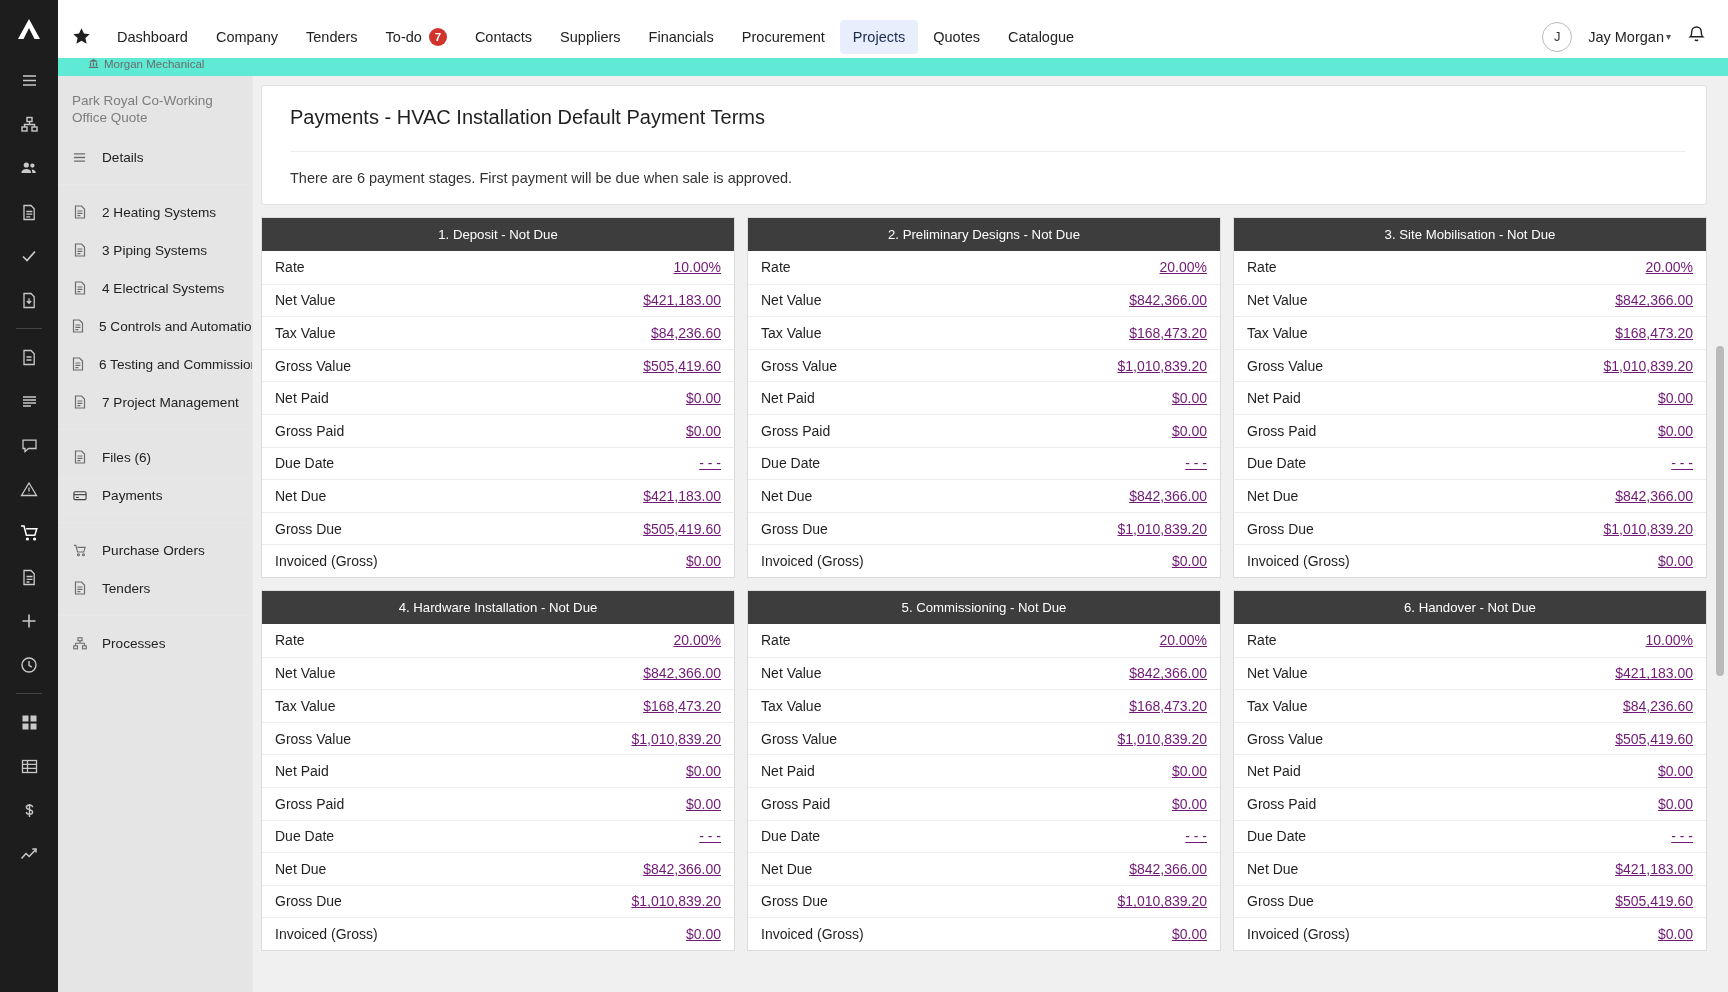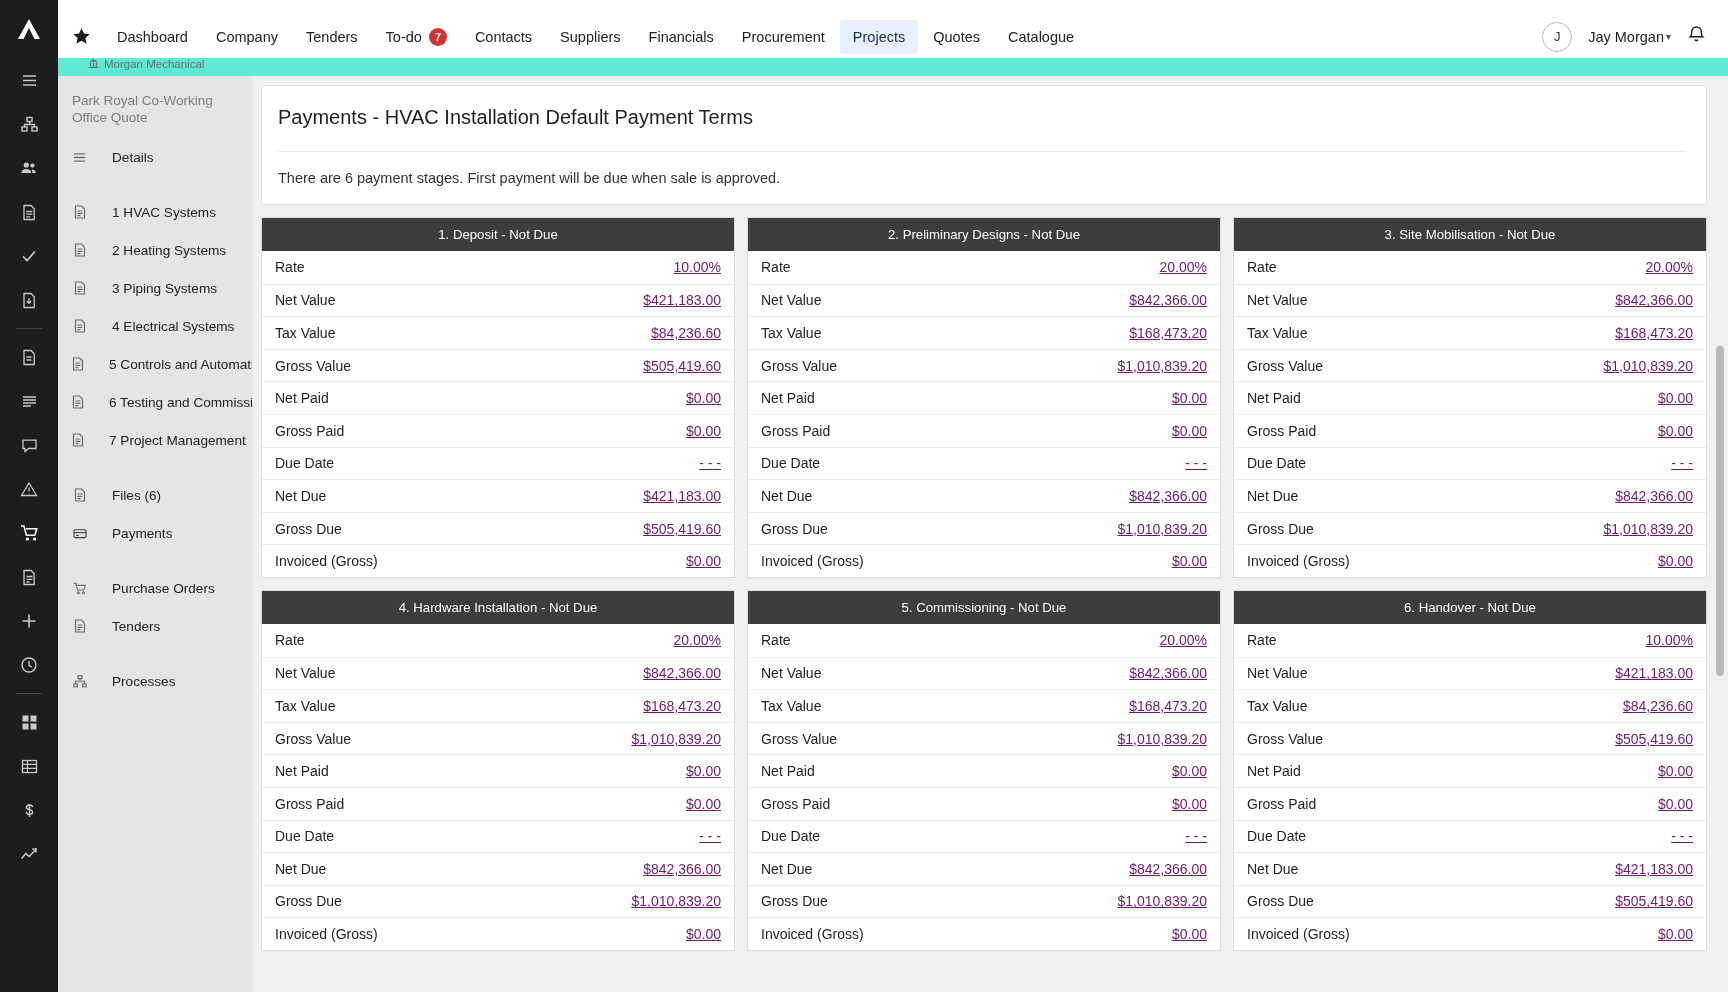--- a/index.html
+++ b/index.html
@@ -67,36 +67,36 @@
   
   #sidebar {
     position: absolute; left: 58px; top: 76px; width: 195px; height: 916px;
     background: #e5e5e5; border-right: 1px solid #e8e8e8;
     padding-top: 10px;
   }
   #sidebar .side-title {
     font-size: 13.5px; color: #7d7d7d; line-height: 17px; padding: 6px 14px 12px 14px;
   }
   .side-item {
-    height: 38px; display: flex; align-items: center; gap: 25px;
+    height: 38px; display: flex; align-items: center; gap: 15px;
     padding: 0 10px 0 14px; font-size: 13.6px; color: #222;
     white-space: nowrap; overflow: hidden;
   }
   .side-item .si-icon { color: #6d6d6d; display: flex; width: 15px; justify-content: center; }
   .side-item.selected { background: #e6e6e6; }
   .side-divider { height: 1px; background: #e8e8e8; margin: 8px 0; }
 
   
   #main {
     position: absolute; left: 253px; top: 76px; width: 1475px; height: 916px;
     background: #f0f0f0; overflow: hidden;
   }
   #header-card {
     margin: 9px 21px 0 8px; background: #fff; border: 1px solid #e0e0e0; border-radius: 3px;
-    padding: 20px 20px 18px 16px;
+    padding: 20px 20px 18px 28px;
   }
   #header-card h1 { font-size: 20px; font-weight: normal; color: #1f1f1f; }
   #header-card .sub-note {
     margin-top: 22px; font-size: 14.5px; color: #333; border-top: 1px solid #ececec;
     padding-top: 18px;
   }
 
   #stage-grid {
     margin: 12px 21px 0 8px;
     display: grid; grid-template-columns: repeat(3, 1fr); gap: 12px;
@@ -331,29 +331,20 @@
 
   <div class="side-divider"></div>
 
   <div class="side-item">
     <span class="si-icon">
         <svg width="12" height="14" viewBox="0 0 12 14" fill="none" stroke="#6d6d6d" stroke-width="1.2">
           <path d="M1.5 1h6l3 3v9h-9z"></path>
           <path d="M3.4 6h5M3.4 8.4h5M3.4 10.7h3"></path>
         </svg>
       </span>
-    <span>1 HVAC Systems</span>
-  </div>
-  <div class="side-item">
-    <span class="si-icon">
-        <svg width="12" height="14" viewBox="0 0 12 14" fill="none" stroke="#6d6d6d" stroke-width="1.2">
-          <path d="M1.5 1h6l3 3v9h-9z"></path>
-          <path d="M3.4 6h5M3.4 8.4h5M3.4 10.7h3"></path>
-        </svg>
-      </span>
     <span>2 Heating Systems</span>
   </div>
   <div class="side-item">
     <span class="si-icon">
         <svg width="12" height="14" viewBox="0 0 12 14" fill="none" stroke="#6d6d6d" stroke-width="1.2">
           <path d="M1.5 1h6l3 3v9h-9z"></path>
           <path d="M3.4 6h5M3.4 8.4h5M3.4 10.7h3"></path>
         </svg>
       </span>
     <span>3 Piping Systems</span>

